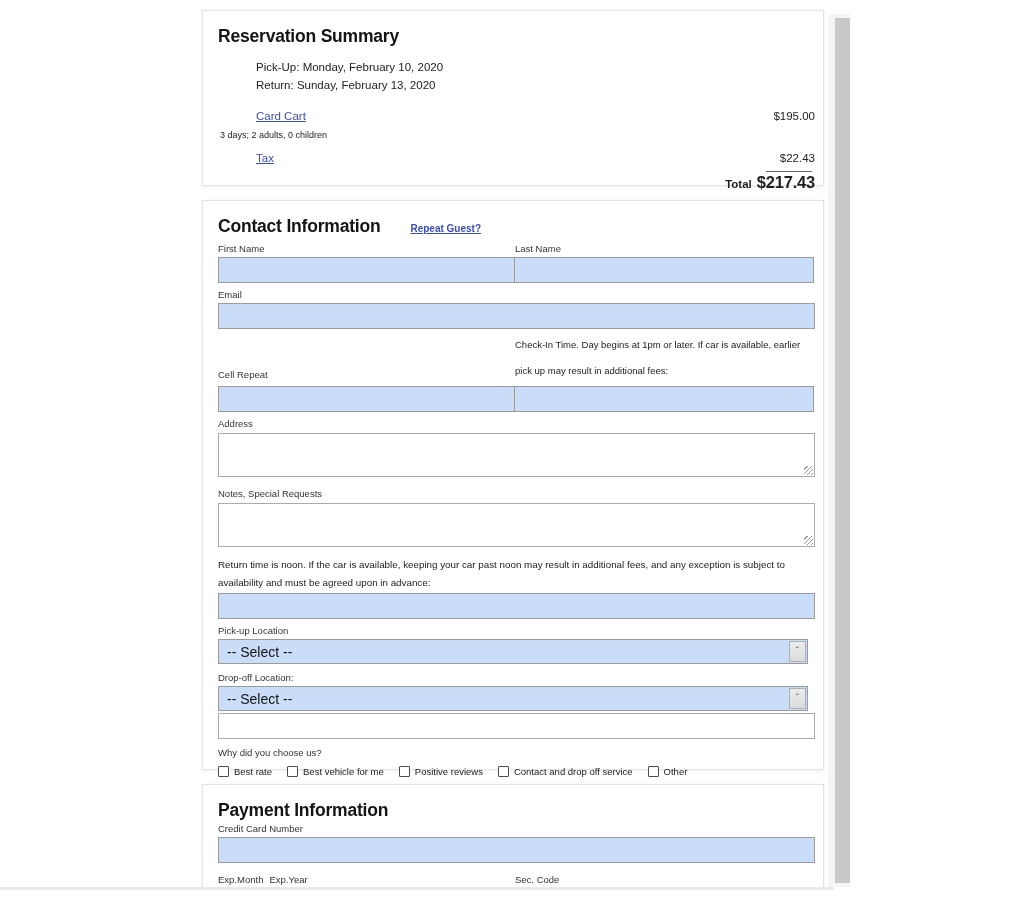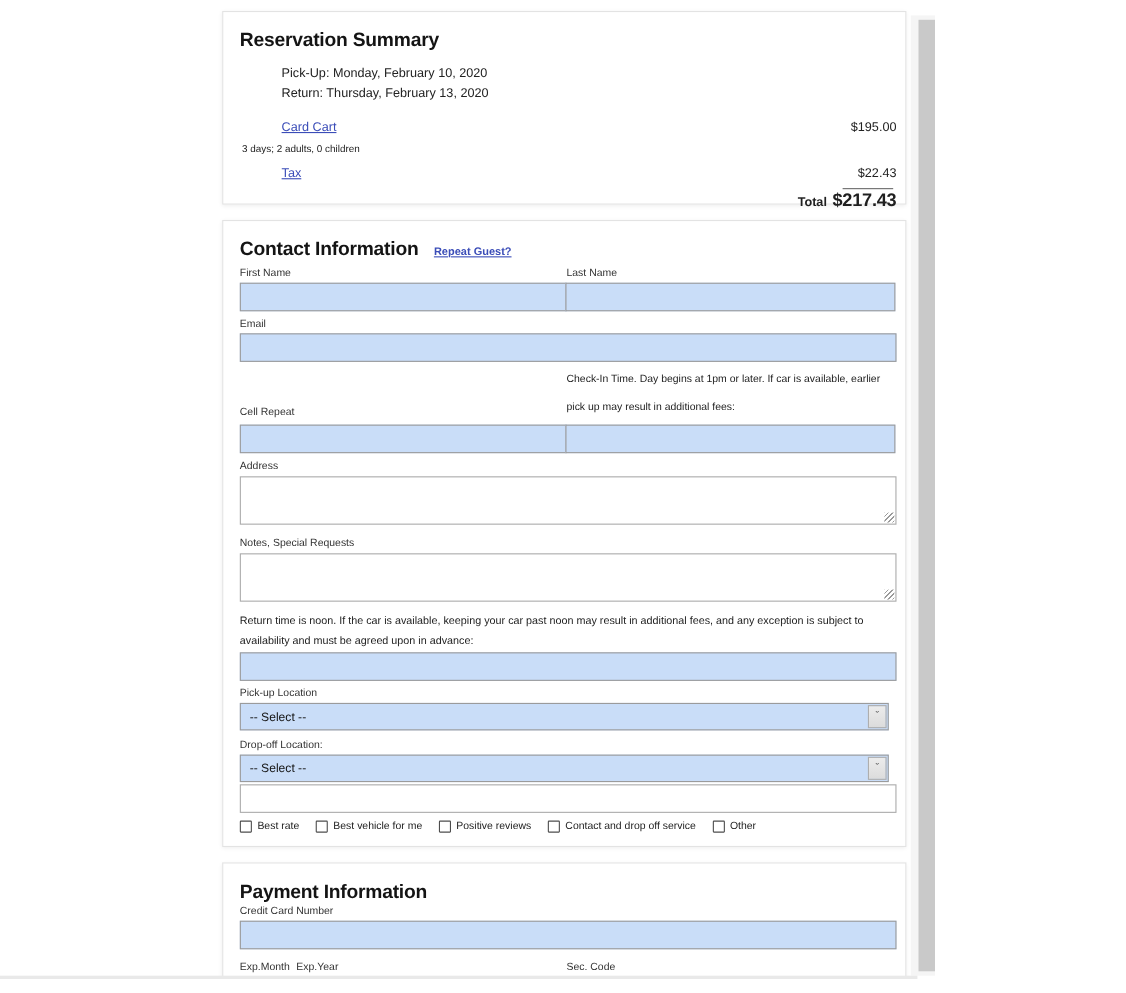--- a/index.html
+++ b/index.html
@@ -47,21 +47,21 @@
   .ta-wrap { position:relative; width:597px; margin-top:3px; }
   .ta-wrap textarea { display:block; width:100%; height:44px; resize:none;
         background:#fff; border:1px solid #ababab; padding:4px 6px; }
   .grip { position:absolute; right:2px; bottom:2px; width:9px; height:9px;
         background:repeating-linear-gradient(135deg, transparent 0 2px, #9a9a9a 2px 3px); }
 
   .para { width:594px; font-size:9.8px; line-height:17.5px; color:#222; margin-top:9px; }
 
   .sel { position:relative; width:590px; height:25px; margin-top:2px;
          background:#c9ddf8; border:1px solid #9b9b9b; display:flex; align-items:center; cursor:default; }
-  .sel-text { padding-left:8px; font-size:11px; color:#141414; }
+  .sel-text { padding-left:8px; font-size:14px; color:#141414; }
   .sel-btn { position:absolute; right:1px; top:1px; bottom:1px; width:17px;
          background:linear-gradient(#ececec,#dcdcdc); border:1px solid #aeaeae;
          display:flex; align-items:center; justify-content:center;
          font-size:10px; line-height:1; color:#444; }
   .sel.mini { height:18px; margin:2px 0 0 0; }
 
   .chk-row { display:flex; align-items:center; margin-top:7px; }
   .chk-item { display:flex; align-items:center; margin-right:15px; cursor:pointer; }
   .chk-box { width:11px; height:11px; background:#fff; border:1px solid #4d4d4d; border-radius:1px; flex:0 0 auto; }
   .chk-label { font-size:9.5px; color:#222; margin-left:5px; }
@@ -81,40 +81,40 @@
 </style>
 </head>
 <body>
 
 <div id="viewport">
 
   <div class="card" id="card-reservation">
     <h2 class="card-title">Reservation Summary</h2>
     <div class="rs-dates">
       <div class="body-line">Pick-Up: Monday, February 10, 2020</div>
-      <div class="body-line">Return: Thursday, February 13, 2020</div>
+      <div class="body-line">Return: Sunday, February 13, 2020</div>
     </div>
     <div class="rs-row first">
       <span class="body-line lnk">Card Cart</span>
       <span class="body-line">$195.00</span>
     </div>
     <div class="rs-note">3 days; 2 adults, 0 children</div>
     <div class="rs-row tax">
       <span class="body-line lnk">Tax</span>
       <span class="body-line">$22.43</span>
     </div>
     <div class="total-divider"></div>
     <div class="total-row">
       <span class="total-label">Total</span>
       <span class="total-amount">$217.43</span>
     </div>
   </div>
 
   <div class="card" id="card-contact">
-    <div style="display:flex; align-items:baseline;">
+    <div style="display:flex; align-items:baseline;gap:16px;">
       <h2 class="card-title">Contact Information</h2>
       <span class="lnk" style="font-size:10px; font-weight:600; margin-left:14px;">Repeat Guest?</span>
     </div>
 
     <div class="row">
       <div class="colL">
           <div class="fld-label">First Name</div>
         </div>
       <div class="colR">
           <div class="fld-label">Last Name</div>
@@ -171,20 +171,21 @@
     </div>
 
     <div class="fld-label" style="margin-top:8px;">Drop-off Location:</div>
     <div class="sel">
       <span class="sel-text">-- Select --</span>
       <span class="sel-btn">ˇ</span>
     </div>
 
     <input class="in white" style="width: 597px;" type="text">
 
+    <div class="fld-label" style="margin-top:8px;">Why did you choose us?</div>
     <div class="chk-row">
       <span class="chk-item">
         <span class="chk-box"></span>
         <span class="chk-label">Best rate</span>
       </span>
       <span class="chk-item">
         <span class="chk-box"></span>
         <span class="chk-label">Best vehicle for me</span>
       </span>
       <span class="chk-item">

